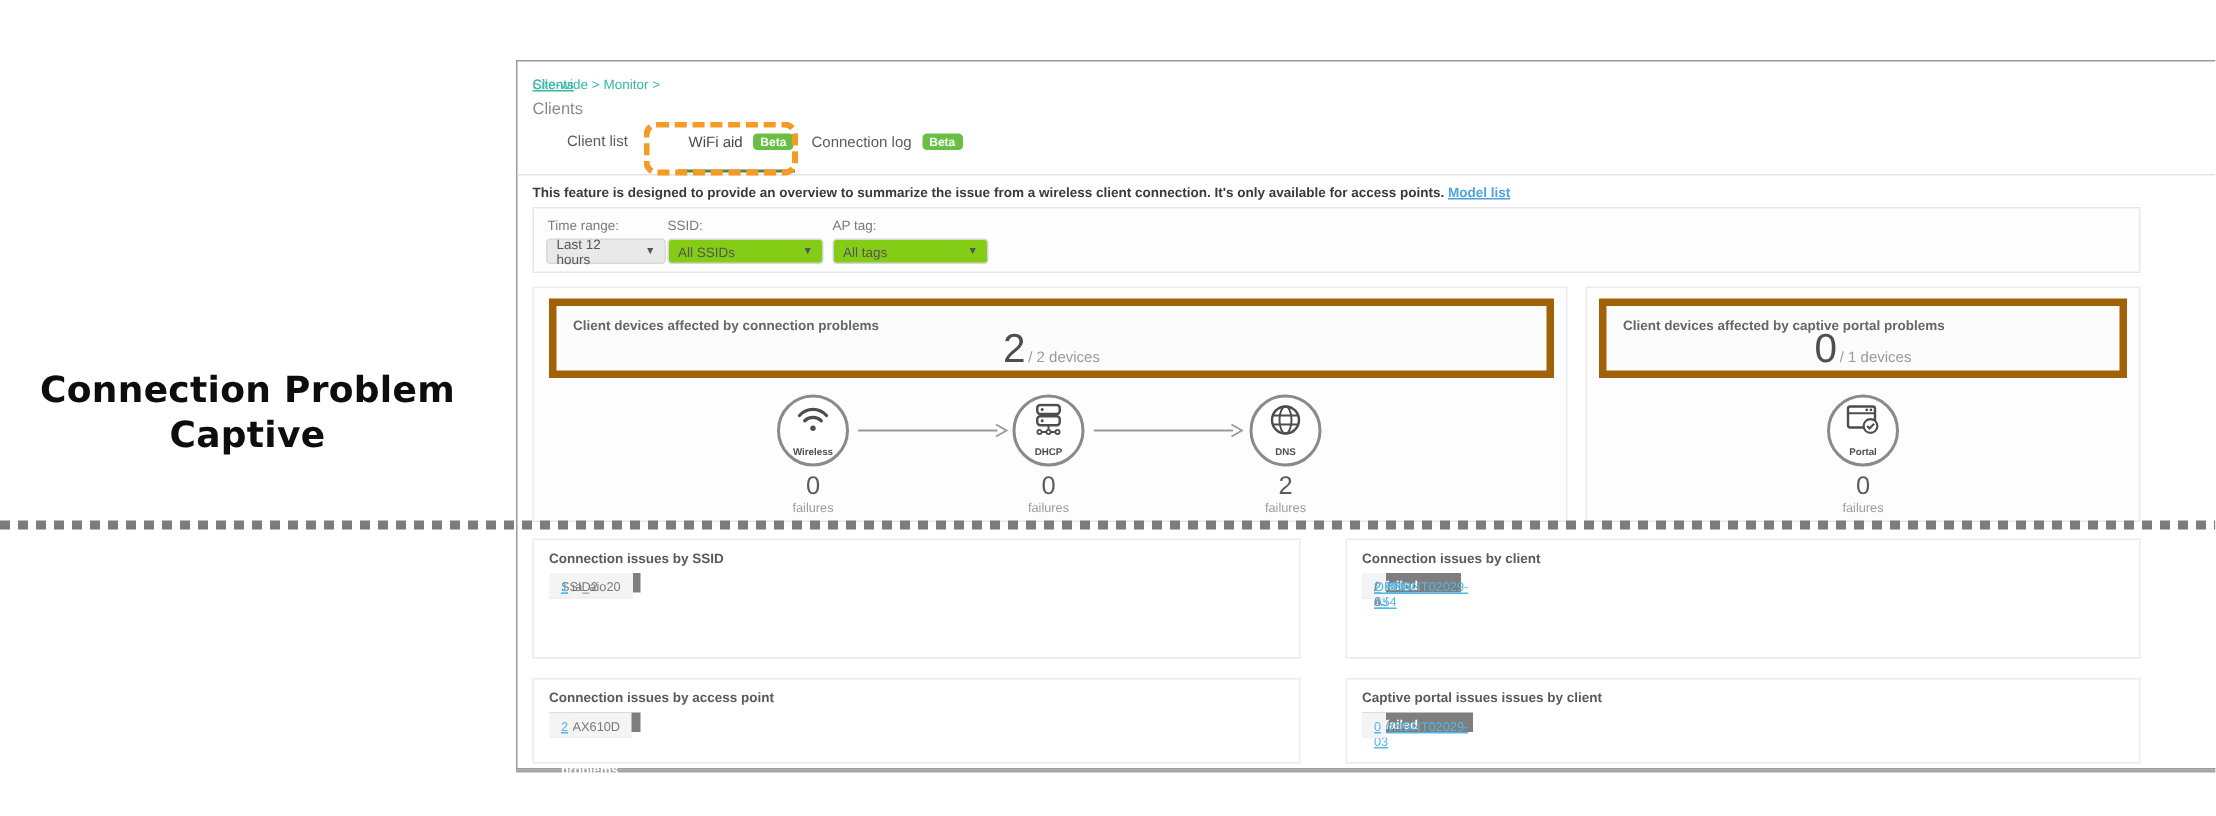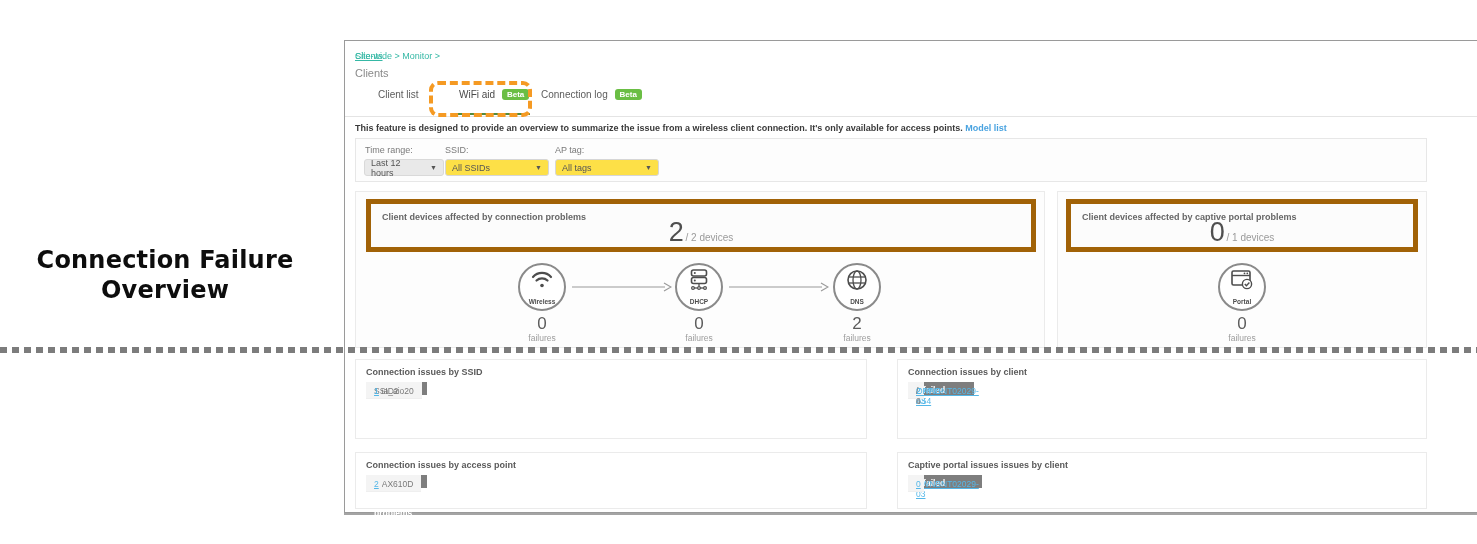--- a/index.html
+++ b/index.html
@@ -45,29 +45,29 @@
   .tab2 { left:114px; color:#4a4a4a; }
   .tab3 { left:196px; }
   .tab-underline { left:107px; top:72px; width:78px; height:2px; background:#528a3e; }
   .orange-box {
     left:84px; top:40px; width:103px; height:36px; border:4px dashed #f59a23;
     border-radius:9px; z-index:10; pointer-events:none;
   }
   .tabs-divider { left:0; top:75px; width:100%; height:1px; background:#e4e4e4; }
 
   .description { left:10px; top:82px; font-size:9px; font-weight:bold; color:#3a3a3a; white-space:nowrap; }
-  .description a { color:#4aa3e0; cursor:pointer; position:static; }
+  .description a { color:#4aa3e0; text-decoration:underline; cursor:pointer; position:static; }
 
   
   .filter-card { left:10px; top:97px; width:1072px; height:44px; border:1px solid #e7e7e7; background:#fdfdfd; }
   .f-label { top:6px; font-size:9px; color:#7a7a7a; }
   .select {
     top:20px; height:17px; font-size:9px; color:#555; border:1px solid #d6d6d6; border-radius:3px;
     display:flex; align-items:center; padding:0 6px; justify-content:space-between;
-    background:#fde047; cursor:pointer;
+    background:#84cc16; cursor:pointer;
   }
   .select .caret { position:static; font-size:7px; color:#555; margin-left:6px; }
   .sel-gray { background:#e9e9e9; border-color:#d9d9d9; }
 
   
   .ov-card { border:1px solid #ebebeb; background:#fdfdfd; }
   .ov-left  { left:10px;  top:150px; width:690px; height:157px; }
   .ov-right { left:712px; top:150px; width:370px; height:157px; }
   .ov-inner { left:10px; top:7px; border:5px solid #a16207; background:#fcfcfc; }
   .ov-inner-l { width:670px; height:53px; }
@@ -104,21 +104,21 @@
   .tbl a { color:#54b7e8; text-decoration:underline; cursor:pointer; }
   .w-a { width:492px; } .w-a .c1 { width:22%; }
   .w-b { width:510px; } .w-b .c1 { width:47%; }
   .gray-suffix { color:#8a8a8a; }
 </style>
 </head>
 <body>
 
 <div class="canvas">
 
-  <div class="annot annot-top">Connection Failure Overview</div>
+  <div class="annot annot-top">Connection Problem Captive</div>
   <div class="dotted-line"></div>
 
   <div class="window">
 
     <div class="breadcrumb">
       <span>Site-wide &gt; Monitor &gt; </span><a>Clients</a>
     </div>
     <div class="page-title">Clients</div>
 
     <div class="tab tab1">Client list</div>

